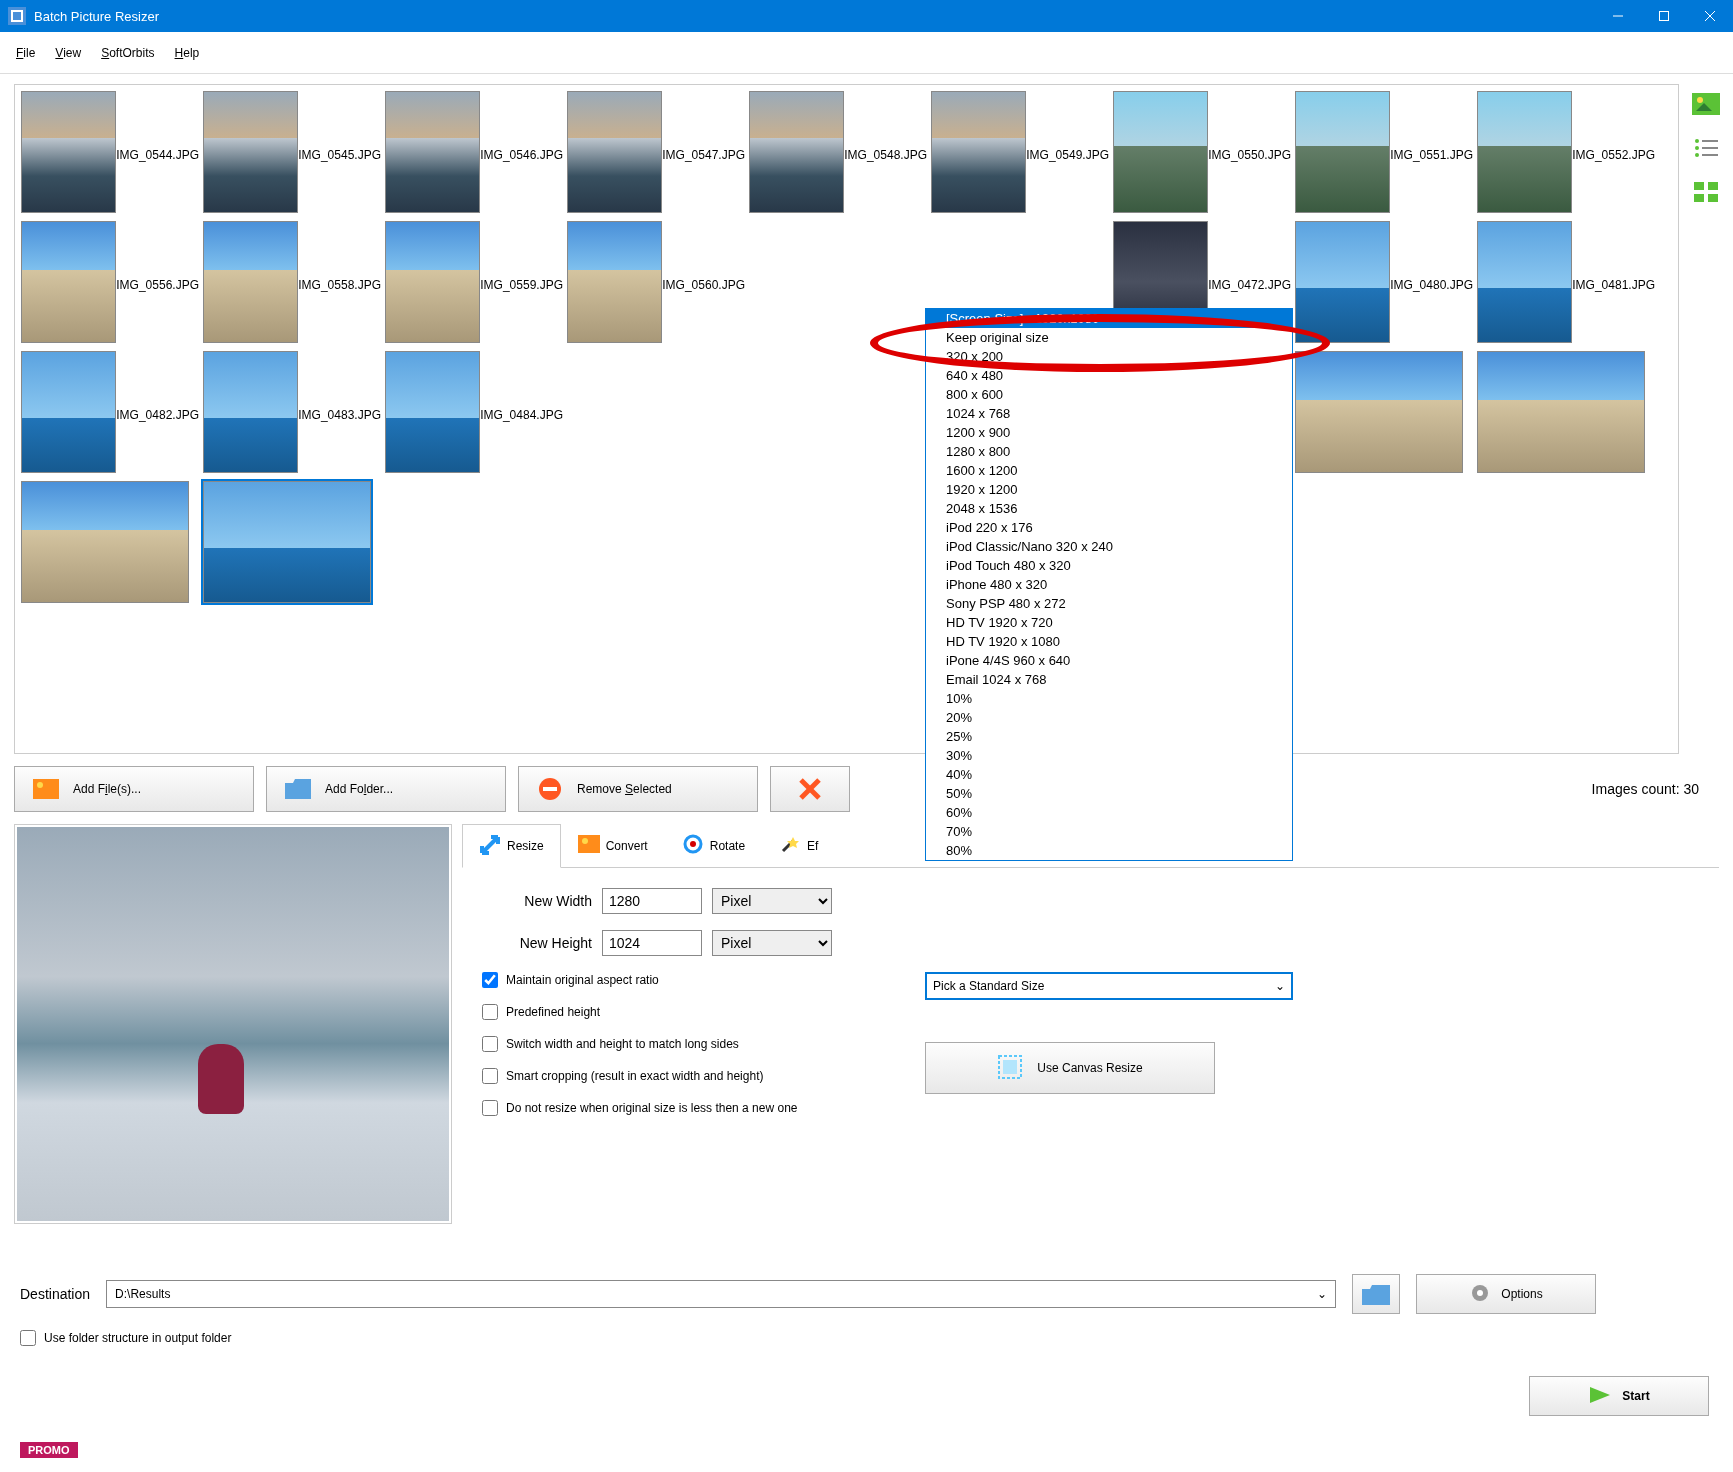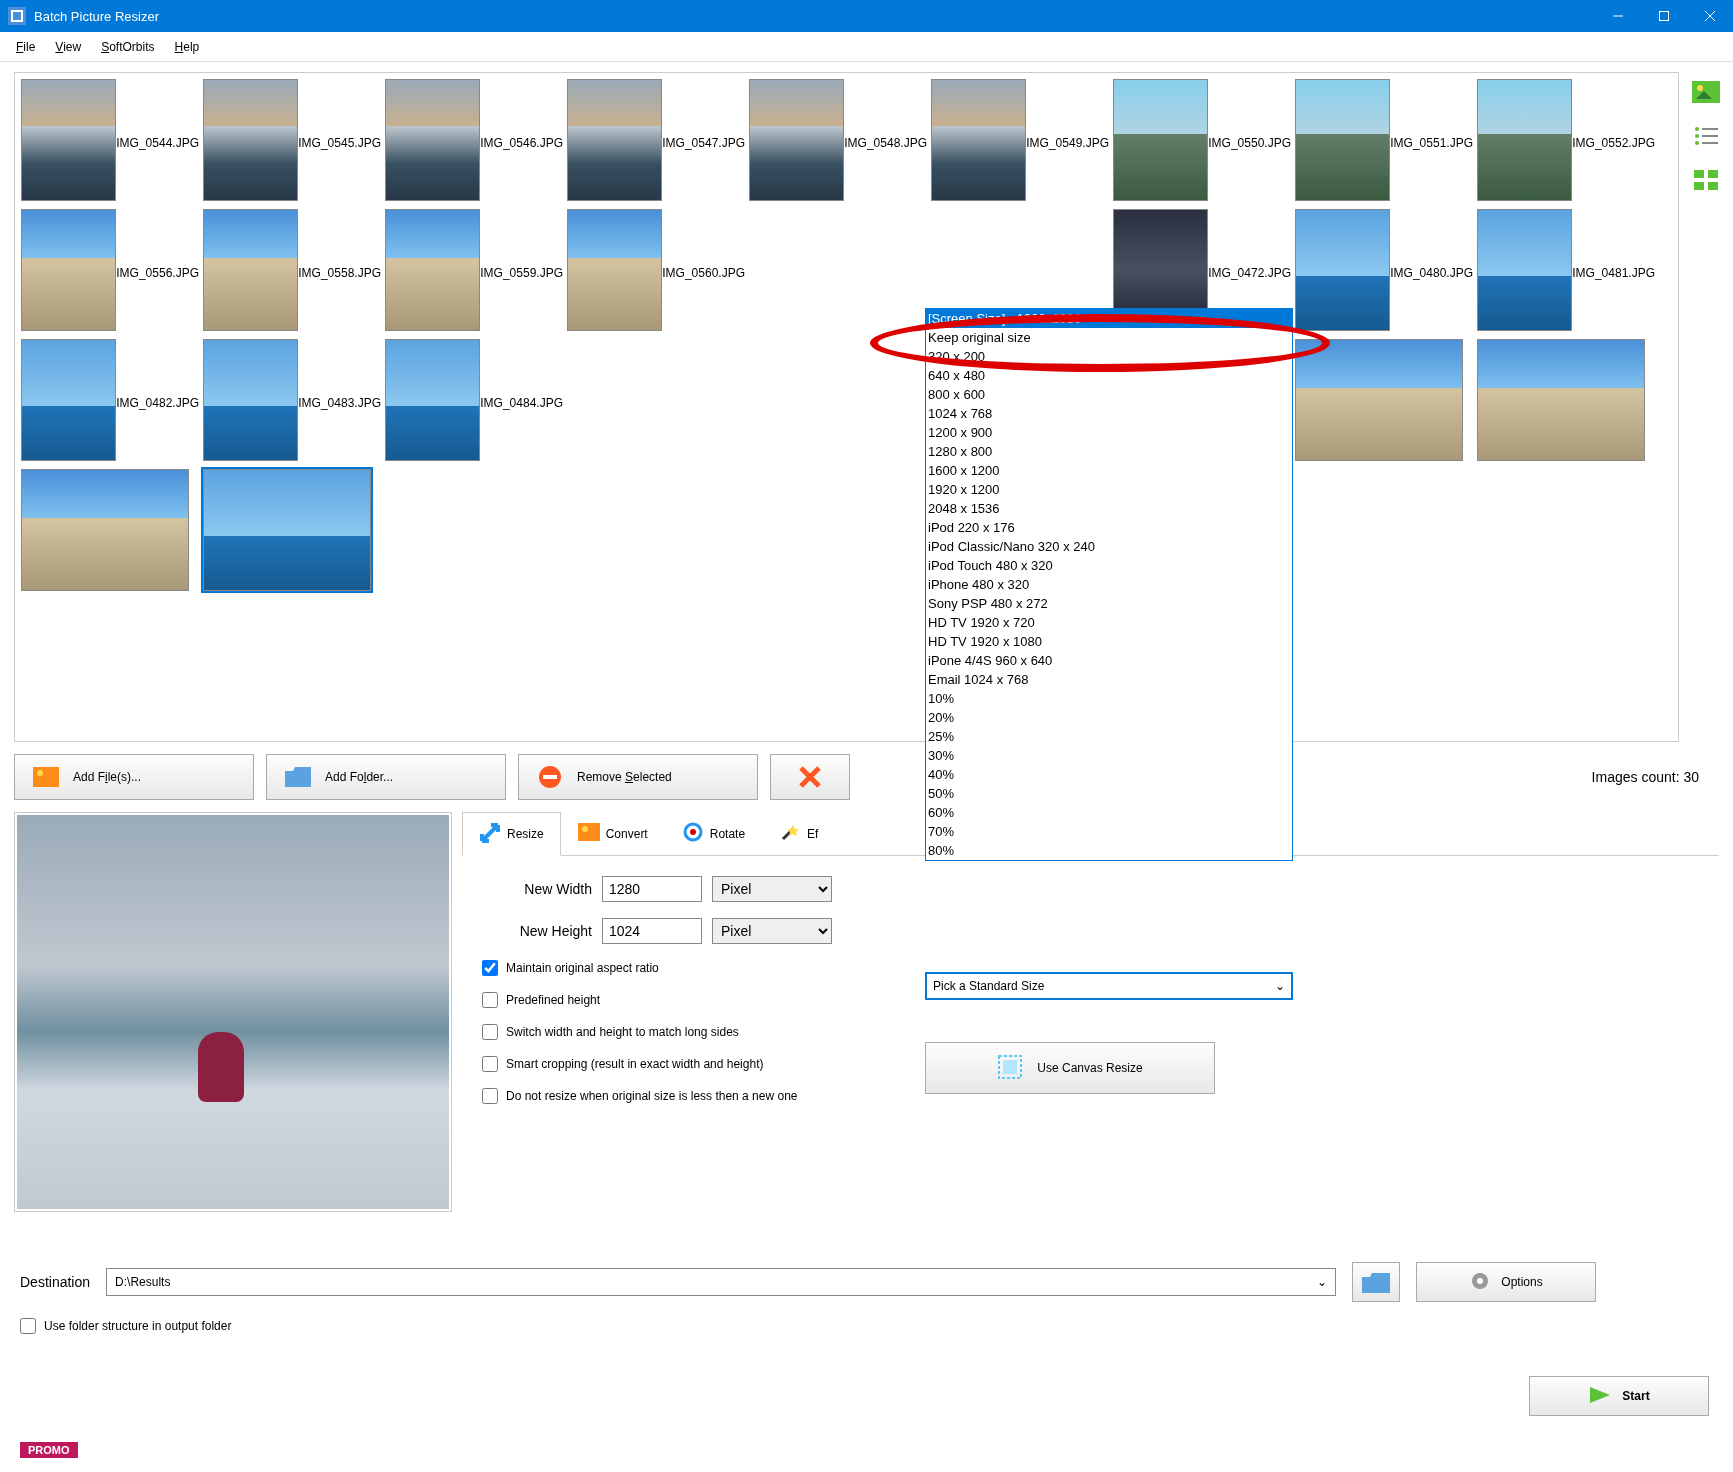--- a/index.html
+++ b/index.html
@@ -4,42 +4,42 @@
 <style>
 * { box-sizing: border-box; margin: 0; padding: 0; font-family: "Segoe UI", Tahoma, sans-serif; font-size: 12px; }
 body { background: #fff; width: 1733px; height: 1472px; overflow: hidden; position: relative; }
 
 .titlebar { background: #0078d7; color: #fff; height: 32px; display: flex; align-items: center; padding-left: 8px; }
 .titlebar .icon { width: 18px; height: 18px; margin-right: 8px; }
 .titlebar .title { flex: 1; font-size: 13px; }
 .titlebar .winbtns { display: flex; }
 .titlebar .winbtn { width: 46px; height: 32px; display: flex; align-items: center; justify-content: center; color: #fff; }
 
-.menubar { height: 30px; display: flex; align-items: center; padding-left: 6px; border-bottom: 1px solid #ddd; }
+.menubar { height: 42px; display: flex; align-items: center; padding-left: 6px; border-bottom: 1px solid #ddd; }
 .menubar .menuitem { padding: 4px 10px; cursor: default; }
 .menubar .menuitem u { text-decoration: underline; }
 
 .mainrow { display: flex; height: 686px; }
 .gallery-wrap { flex: 1; padding: 10px 0 10px 14px; }
 .gallery { border: 1px solid #ccc; height: 670px; overflow-y: scroll; position: relative; background: #fff; }
 .gallery-inner { display: flex; flex-wrap: wrap; padding: 6px; gap: 4px 4px; align-content: flex-start; }
 .thumb-cell { width: 178px; display: flex; flex-direction: row; align-items: center; margin-bottom: 4px; }
 .thumb-img { width: 168px; height: 122px; background: linear-gradient(180deg,#87ceeb 0%,#b0d4e3 45%, #647e68 45%, #3a5a40 100%); border: 1px solid #888; }
 .thumb-img.beach { background: linear-gradient(180deg,#4a90d9 0%,#7ec0ee 40%, #d4c4a0 40%, #a89878 100%); }
 .thumb-img.sea { background: linear-gradient(180deg,#5ba3e0 0%,#8cc8f0 55%, #2074b8 55%, #165a90 100%); }
 .thumb-img.dark { background: linear-gradient(180deg,#2a3040 0%,#4a5060 50%, #1a2030 100%); }
 .thumb-img.cloudy { background: linear-gradient(180deg,#9aaab8 0%,#c8b090 38%, #c0c8d0 38%, #385060 70%, #283848 100%); }
 .thumb-img.selected { outline: 2px solid #0078d7; }
 .thumb-label { margin-top: 6px; font-size: 12px; text-align: center; }
 
 .sidetools { width: 54px; padding-top: 14px; display: flex; flex-direction: column; align-items: center; gap: 12px; }
 .sidetool { width: 32px; height: 32px; display: flex; align-items: center; justify-content: center; cursor: pointer; }
 
 .dropdown-popup { position: absolute; left: 925px; top: 308px; width: 368px; background: #fff; border: 1px solid #0078d7; z-index: 100; }
-.dropdown-popup .dd-item { padding: 2px 2px; font-size: 13px; cursor: default; white-space: nowrap; }
+.dropdown-popup .dd-item { padding: 2px 20px; font-size: 13px; cursor: default; white-space: nowrap; }
 .dropdown-popup .dd-item.highlighted { background: #0078d7; color: #fff; }
 
 .circle-highlight { position: absolute; left: 870px; top: 314px; width: 460px; height: 58px; border: 8px solid #d00; border-radius: 50%; z-index: 101; pointer-events:none; }
 
 .toolbar-row { display: flex; padding: 6px 14px; gap: 12px; align-items: center; }
 .big-btn { display: flex; align-items: center; border: 1px solid #aaa; background: linear-gradient(#fdfdfd,#e8e8e8); height: 46px; padding: 0 18px; cursor: pointer; min-width: 240px; gap: 14px; }
 .big-btn.small { min-width: 80px; justify-content: center; }
 .big-btn .icon-slot { width: 26px; height: 26px; display:flex; align-items:center; justify-content:center; }
 .images-count { margin-left: auto; padding-right: 20px; font-size: 14px; }
 

